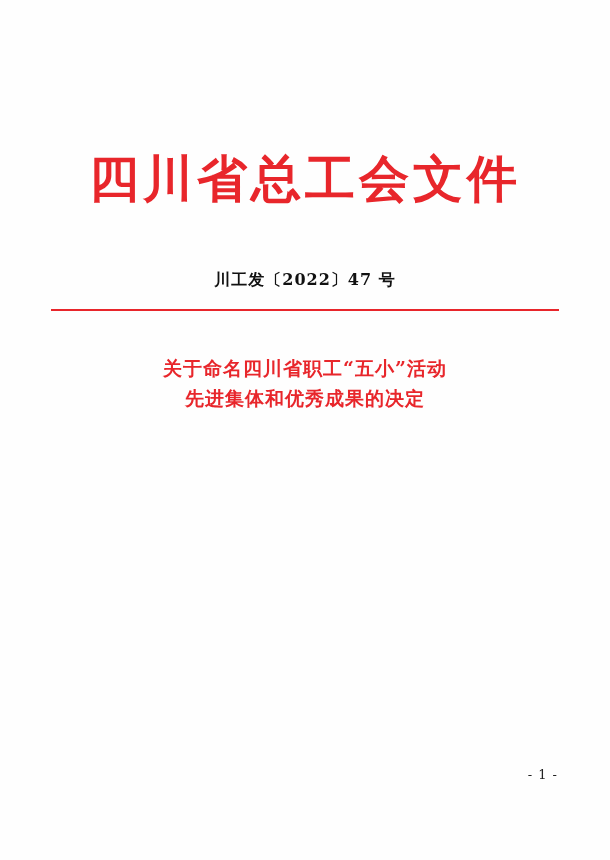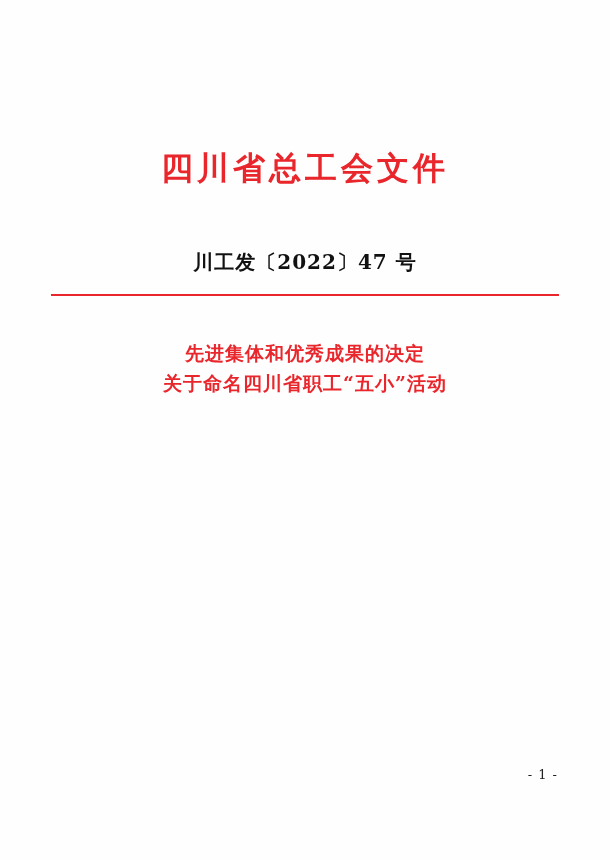--- a/index.html
+++ b/index.html
@@ -20,34 +20,34 @@
     background: #fefefe;
     box-sizing: border-box;
   }
   .doc-header {
     padding-top: 150px;
     text-align: center;
   }
   .doc-title {
     color: #e8262b;
     font-weight: bold;
-    font-size: 32px;
+    font-size: 50px;
     letter-spacing: 4px;
     line-height: 1.15;
     font-family: "DejaVu Serif", "Liberation Serif", serif;
     white-space: nowrap;
   }
   .doc-number-wrap {
     margin-top: 62px;
     text-align: center;
   }
   .doc-number {
     color: #111111;
     font-weight: bold;
-    font-size: 20px;
+    font-size: 16px;
     letter-spacing: 1px;
   }
   .red-rule {
     margin: 18px auto 0 auto;
     width: 508px;
     height: 2px;
     background: #e8262b;
   }
   .subject-wrap {
     margin-top: 42px;
@@ -95,20 +95,20 @@
     <div class="doc-title">四川省总工会文件</div>
   </div>
 
   <div class="doc-number-wrap">
     <span class="doc-number">川工发〔2022〕47 号</span>
   </div>
 
   <div class="red-rule"></div>
 
   <div class="subject-wrap">
+    <span class="subject-line">关于命名四川省职工“五小”活动</span>
     <span class="subject-line">先进集体和优秀成果的决定</span>
-    <span class="subject-line">关于命名四川省职工“五小”活动</span>
   </div>
 
 
   <div class="page-number">- 1 -</div>
 
 </div>
 
 </body></html>

